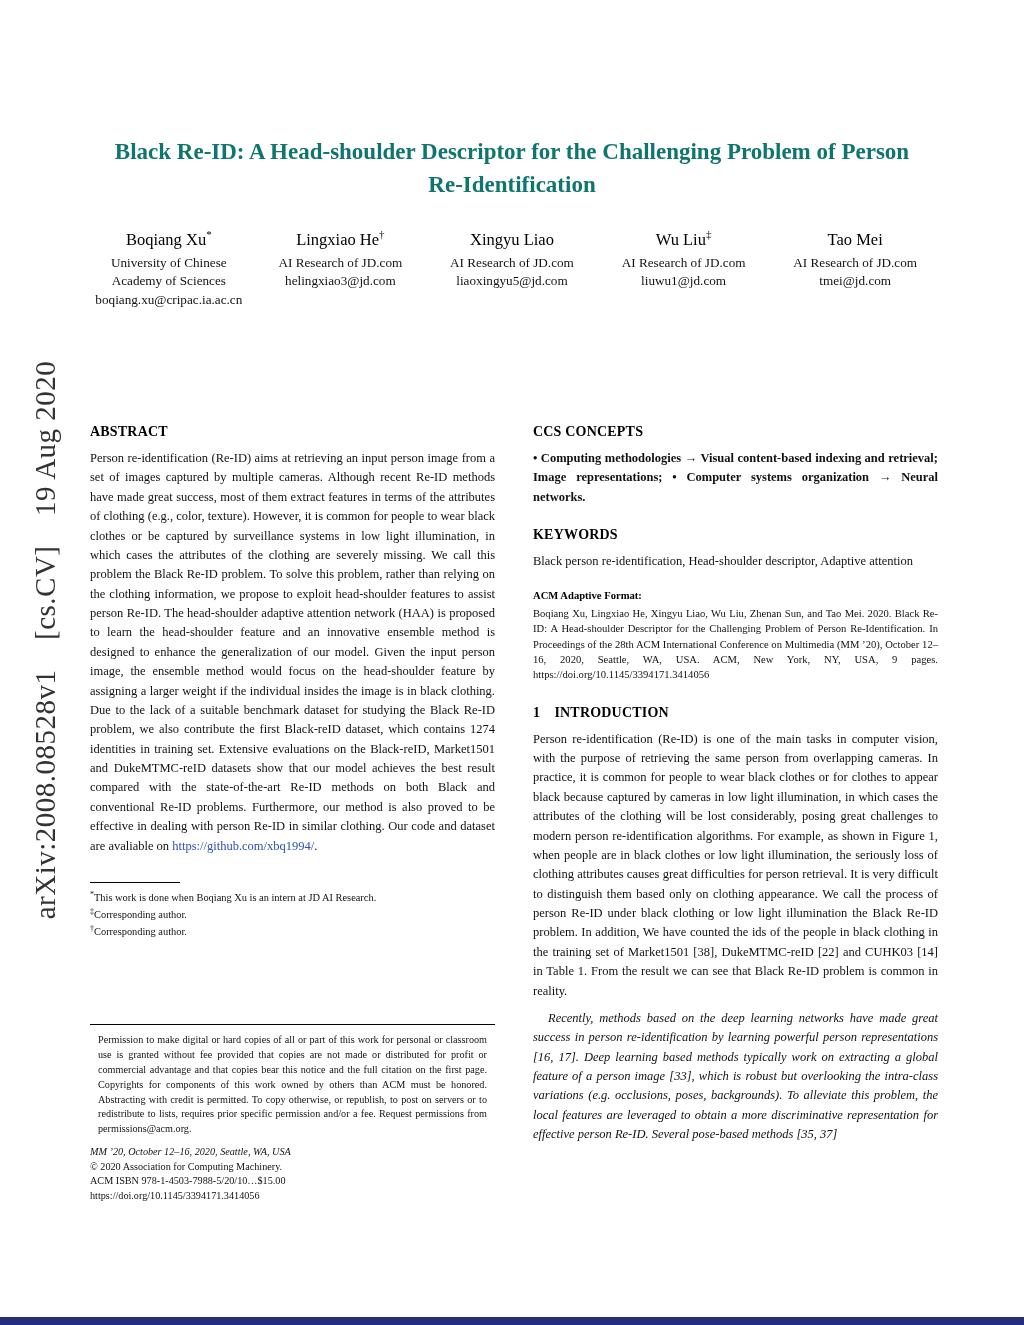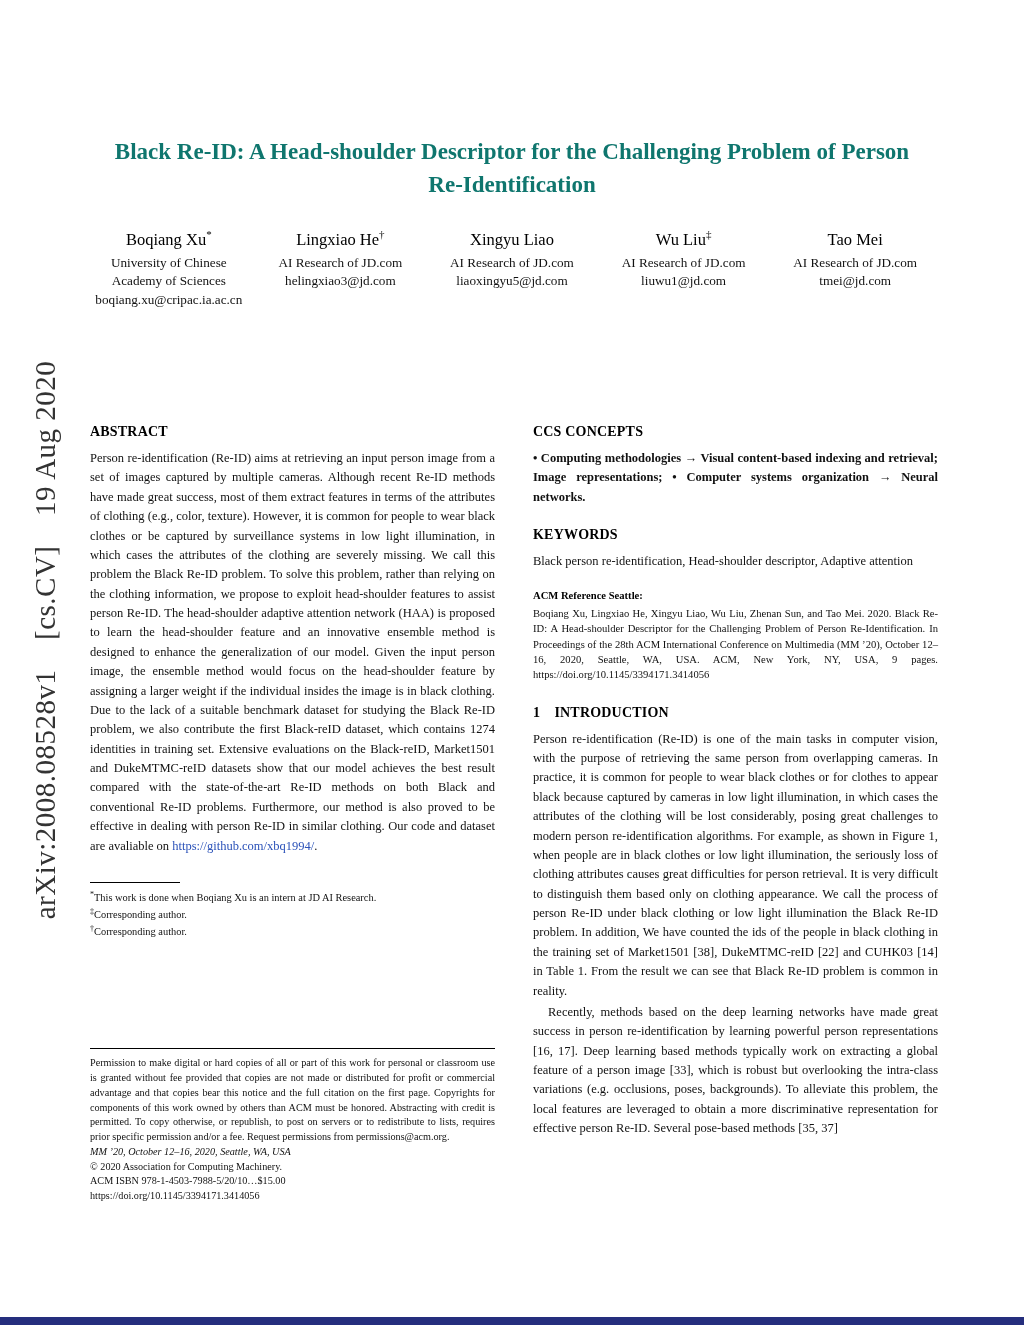--- a/index.html
+++ b/index.html
@@ -69,36 +69,36 @@
   .mt-lg { margin-top: 22px; }
   .body-text {
     margin: 0;
     font-size: 12.5px;
     line-height: 1.55;
     color: #111;
   }
   .just { text-align: justify; }
   .bold { font-weight: 700; }
   .indent { text-indent: 15px; }
-  .para-gap { margin-top: 2px; }
+  .para-gap { margin-top: 8px; font-style: italic; }
   .link { color: #2a51b8; text-decoration: none; cursor: pointer; }
   .fn-rule {
     width: 90px;
     border-top: 1px solid #000;
     margin: 26px 0 6px 0;
   }
   .footnote { font-size: 10.4px; line-height: 1.5; color: #111; }
   .footnote sup { font-size: 8px; }
   .permission-block { margin-top: auto; }
   .perm-rule {
     width: 405px;
     border-top: 1px solid #000;
     margin: 0 0 7px 0;
   }
-  .perm-text { margin: 0; font-size: 10.2px; line-height: 1.45; color: #111; text-align: justify; }
+  .perm-text { margin: 8px; font-size: 10.2px; line-height: 1.45; color: #111; text-align: justify; }
   .perm-line { margin: 0; font-size: 10.2px; line-height: 1.45; color: #111; }
   .italic { font-style: italic; }
   .small-text { font-size: 10.6px; line-height: 1.45; margin: 0; color: #111; }
   .ref-heading { margin: 16px 0 3px 0; font-size: 10.6px; font-weight: 700; color: #000; }
   .ref-body { margin: 0 0 6px 0; }
   .bottom-bar {
     position: absolute;
     left: 0;
     bottom: 0;
     width: 100%;
@@ -166,21 +166,21 @@
       </div>
     </div>
 
     <div class="col col-right">
       <h2 class="sec-heading">CCS CONCEPTS</h2>
       <p class="body-text just bold">• Computing methodologies → Visual content-based indexing and retrieval; Image representations; • Computer systems organization → Neural networks.</p>
 
       <h2 class="sec-heading mt">KEYWORDS</h2>
       <p class="body-text">Black person re-identification, Head-shoulder descriptor, Adaptive attention</p>
 
-      <p class="small-text ref-heading">ACM Reference Seattle:</p>
+      <p class="small-text ref-heading">ACM Adaptive Format:</p>
       <p class="small-text just ref-body">Boqiang Xu, Lingxiao He, Xingyu Liao, Wu Liu, Zhenan Sun, and Tao Mei. 2020. Black Re-ID: A Head-shoulder Descriptor for the Challenging Problem of Person Re-Identification. In Proceedings of the 28th ACM International Conference on Multimedia (MM ’20), October 12–16, 2020, Seattle, WA, USA. ACM, New York, NY, USA, 9 pages. https://doi.org/10.1145/3394171.3414056</p>
 
       <h2 class="sec-heading mt-lg">1 INTRODUCTION</h2>
       <p class="body-text just">Person re-identification (Re-ID) is one of the main tasks in computer vision, with the purpose of retrieving the same person from overlapping cameras. In practice, it is common for people to wear black clothes or for clothes to appear black because captured by cameras in low light illumination, in which cases the attributes of the clothing will be lost considerably, posing great challenges to modern person re-identification algorithms. For example, as shown in Figure 1, when people are in black clothes or low light illumination, the seriously loss of clothing attributes causes great difficulties for person retrieval. It is very difficult to distinguish them based only on clothing appearance. We call the process of person Re-ID under black clothing or low light illumination the Black Re-ID problem. In addition, We have counted the ids of the people in black clothing in the training set of Market1501 [38], DukeMTMC-reID [22] and CUHK03 [14] in Table 1. From the result we can see that Black Re-ID problem is common in reality.</p>
       <p class="body-text just indent para-gap">Recently, methods based on the deep learning networks have made great success in person re-identification by learning powerful person representations [16, 17]. Deep learning based methods typically work on extracting a global feature of a person image [33], which is robust but overlooking the intra-class variations (e.g. occlusions, poses, backgrounds). To alleviate this problem, the local features are leveraged to obtain a more discriminative representation for effective person Re-ID. Several pose-based methods [35, 37]</p>
     </div>
 
   </div>
 
   <div class="bottom-bar"></div>

